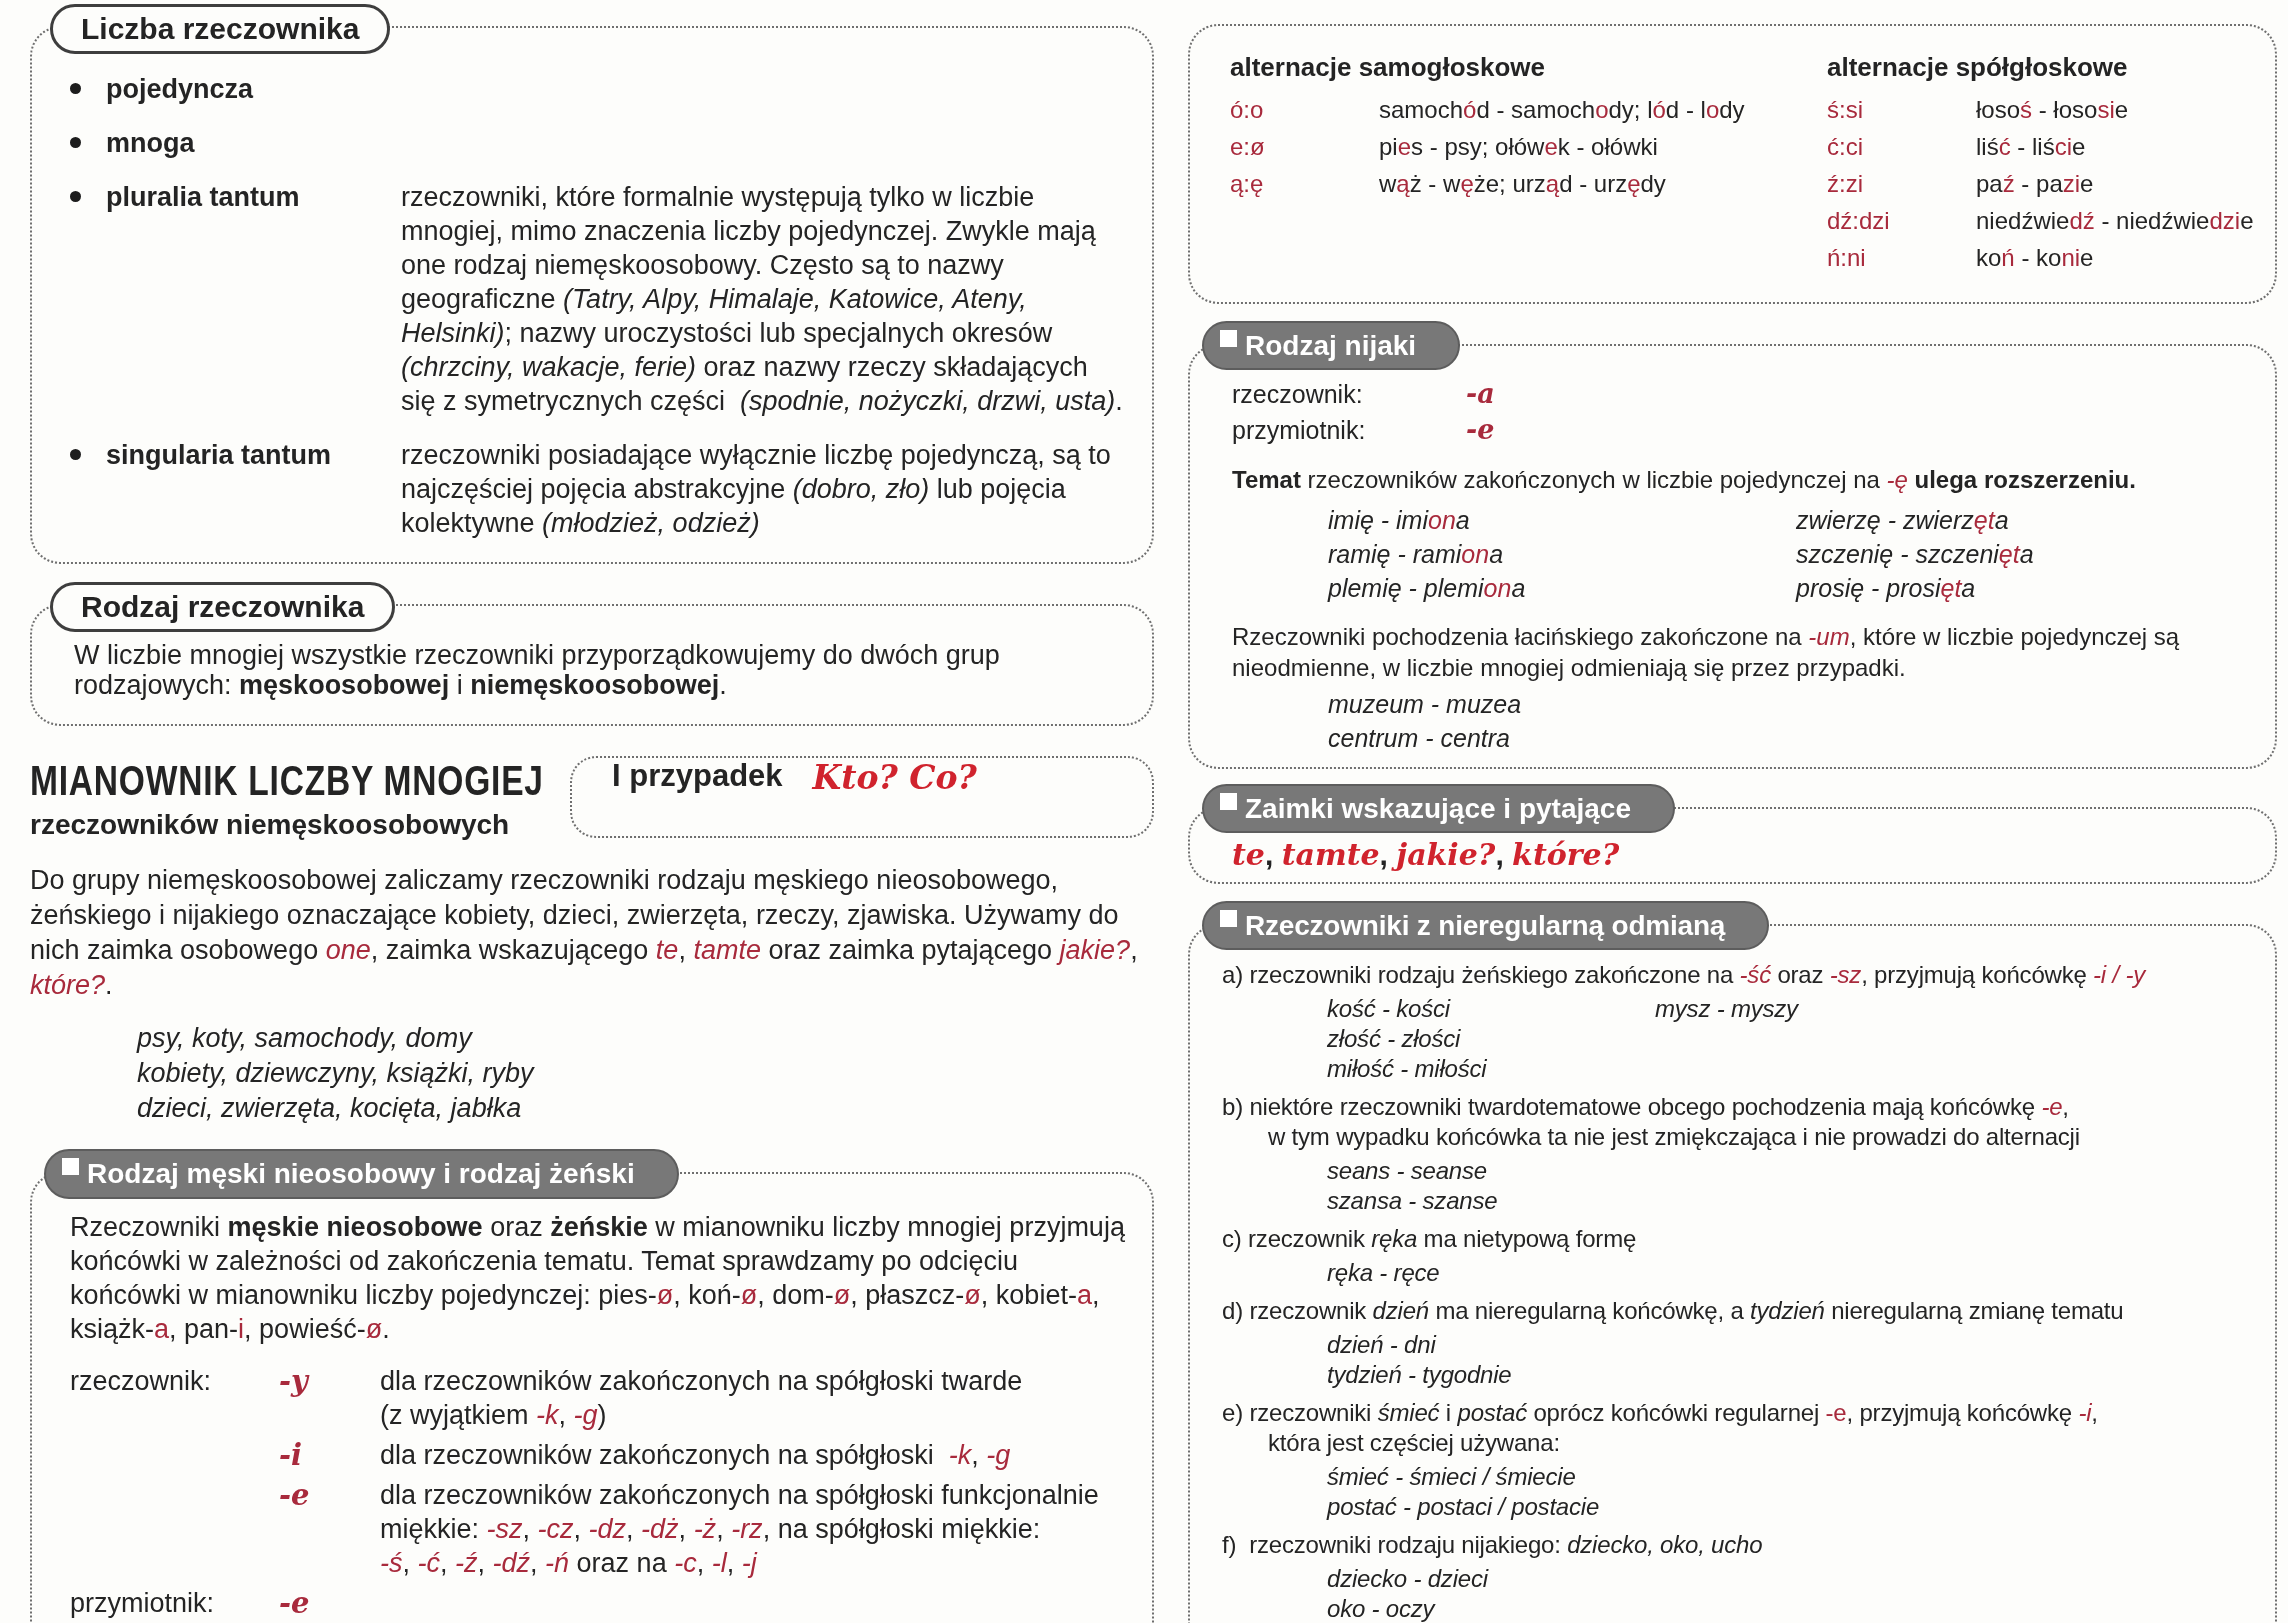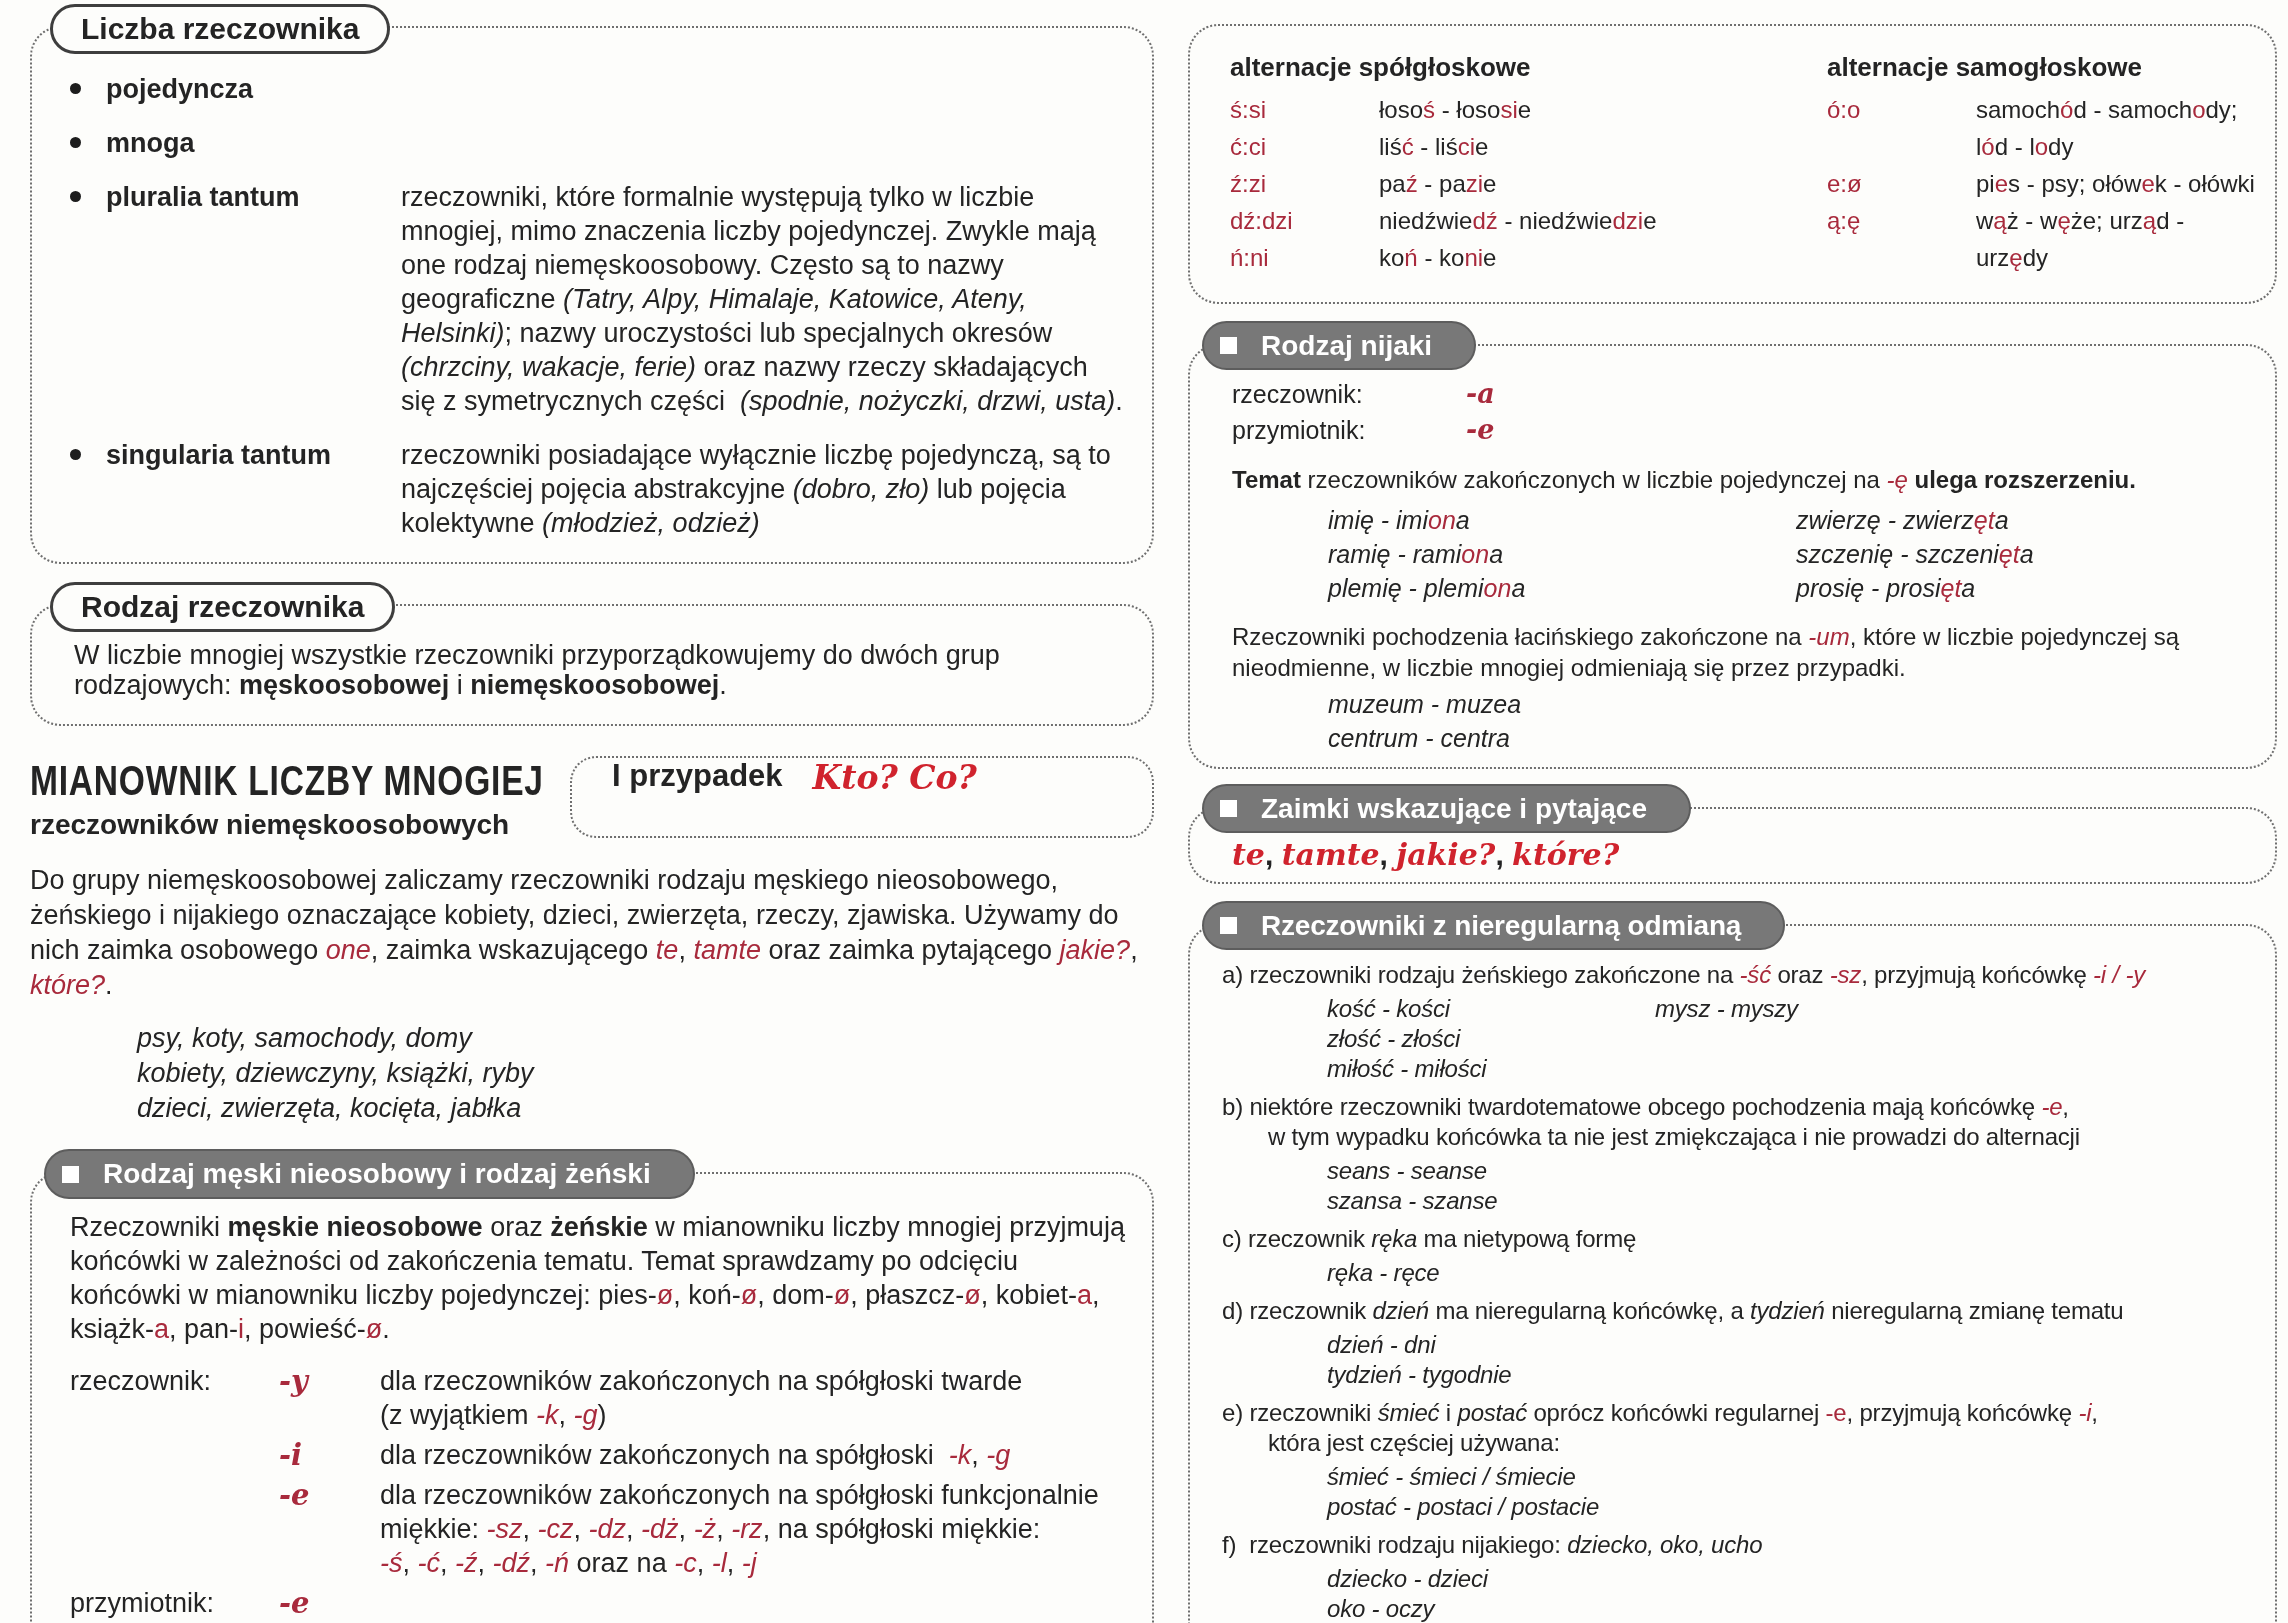--- a/index.html
+++ b/index.html
@@ -38,21 +38,21 @@
   .case-box{flex:1;border:2px dotted #6f6f6f;border-radius:26px;display:flex;align-items:flex-start;
             gap:30px;padding:0 30px 0 40px;height:82px;align-self:flex-start}
   .case-label{font-size:31px;font-weight:bold}
   .case-q{font-size:33px;font-weight:bold;font-style:italic;font-family:"DejaVu Serif",serif;color:#d0232d}
 
   .intro{margin:22px 0 0;font-size:27px;line-height:35px}
   .examples{margin-top:18px;padding-left:107px;font-style:italic;font-size:27px;line-height:35px}
 
   
   .secbox{position:relative;border:2px dotted #6f6f6f;border-radius:30px}
-  .pill{position:absolute;top:-25px;left:12px;display:inline-flex;align-items:center;gap:24px;
+  .pill{position:absolute;top:-25px;left:12px;display:inline-flex;align-items:flex-start;gap:8px;
         background:#787878;border:2px solid #5d5d5d;color:#fff;font-weight:bold;font-size:28px;
         border-radius:28px;padding:7px 42px 7px 16px;white-space:nowrap}
   .psq{width:17px;height:17px;background:#fff;flex:none}
 
   .meski{margin-top:46px;padding:36px 26px 6px 38px;border-bottom-left-radius:0;border-bottom-right-radius:0;border-bottom:none}
   .meski .para{margin:0;font-size:27px;line-height:34px}
   .etable{margin-top:18px}
   .erow{display:grid;grid-template-columns:209px 101px 1fr;margin-bottom:6px;font-size:27px;line-height:34px}
   .eend{font-family:"DejaVu Serif",serif;font-weight:bold;font-style:italic;color:#a82a3c;font-size:29px;line-height:34px}
 
@@ -173,55 +173,55 @@
         </div>
       </div>
     </section>
   </div>
 
   <div class="col-right">
 
     <section class="secbox altbox">
       <div class="alt-grid">
         <div>
+          <div class="alt-title">alternacje samogłoskowe</div>
+          <div class="alt-row">
+              <span class="alt-label">ó:o</span>
+              <span class="rich"><span>samoch</span><span class="s-r">ó</span><span>d - samoch</span><span class="s-r">o</span><span>dy; l</span><span class="s-r">ó</span><span>d - l</span><span class="s-r">o</span><span>dy</span></span>
+            </div>
+          <div class="alt-row">
+              <span class="alt-label">e:ø</span>
+              <span class="rich"><span>pi</span><span class="s-r">e</span><span>s - psy; ołów</span><span class="s-r">e</span><span>k - ołówki</span></span>
+            </div>
+          <div class="alt-row">
+              <span class="alt-label">ą:ę</span>
+              <span class="rich"><span>w</span><span class="s-r">ą</span><span>ż - w</span><span class="s-r">ę</span><span>że; urz</span><span class="s-r">ą</span><span>d - urz</span><span class="s-r">ę</span><span>dy</span></span>
+            </div>
+        </div>
+        <div>
           <div class="alt-title">alternacje spółgłoskowe</div>
           <div class="alt-row">
               <span class="alt-label">ś:si</span>
               <span class="rich"><span>łoso</span><span class="s-r">ś</span><span> - łoso</span><span class="s-r">si</span><span>e</span></span>
             </div>
           <div class="alt-row">
               <span class="alt-label">ć:ci</span>
               <span class="rich"><span>liś</span><span class="s-r">ć</span><span> - liś</span><span class="s-r">ci</span><span>e</span></span>
             </div>
           <div class="alt-row">
               <span class="alt-label">ź:zi</span>
               <span class="rich"><span>pa</span><span class="s-r">ź</span><span> - pa</span><span class="s-r">zi</span><span>e</span></span>
             </div>
           <div class="alt-row">
               <span class="alt-label">dź:dzi</span>
               <span class="rich"><span>niedźwie</span><span class="s-r">dź</span><span> - niedźwie</span><span class="s-r">dzi</span><span>e</span></span>
             </div>
           <div class="alt-row">
               <span class="alt-label">ń:ni</span>
               <span class="rich"><span>ko</span><span class="s-r">ń</span><span> - ko</span><span class="s-r">ni</span><span>e</span></span>
-            </div>
-        </div>
-        <div>
-          <div class="alt-title">alternacje samogłoskowe</div>
-          <div class="alt-row">
-              <span class="alt-label">ó:o</span>
-              <span class="rich"><span>samoch</span><span class="s-r">ó</span><span>d - samoch</span><span class="s-r">o</span><span>dy; l</span><span class="s-r">ó</span><span>d - l</span><span class="s-r">o</span><span>dy</span></span>
-            </div>
-          <div class="alt-row">
-              <span class="alt-label">e:ø</span>
-              <span class="rich"><span>pi</span><span class="s-r">e</span><span>s - psy; ołów</span><span class="s-r">e</span><span>k - ołówki</span></span>
-            </div>
-          <div class="alt-row">
-              <span class="alt-label">ą:ę</span>
-              <span class="rich"><span>w</span><span class="s-r">ą</span><span>ż - w</span><span class="s-r">ę</span><span>że; urz</span><span class="s-r">ą</span><span>d - urz</span><span class="s-r">ę</span><span>dy</span></span>
             </div>
         </div>
       </div>
     </section>
 
     <section class="secbox nijaki">
       <div class="pill">
         <span class="psq"></span>
         <span>Rodzaj nijaki</span>
       </div>

